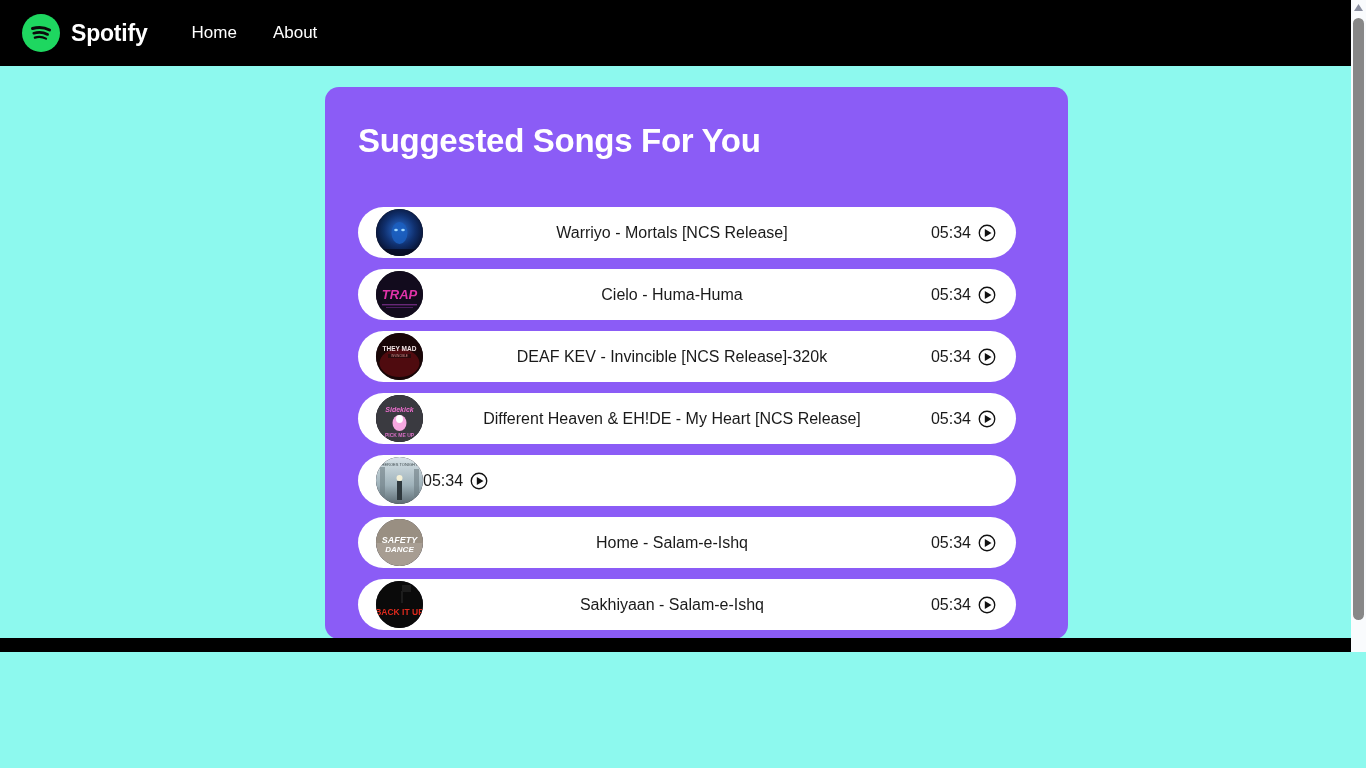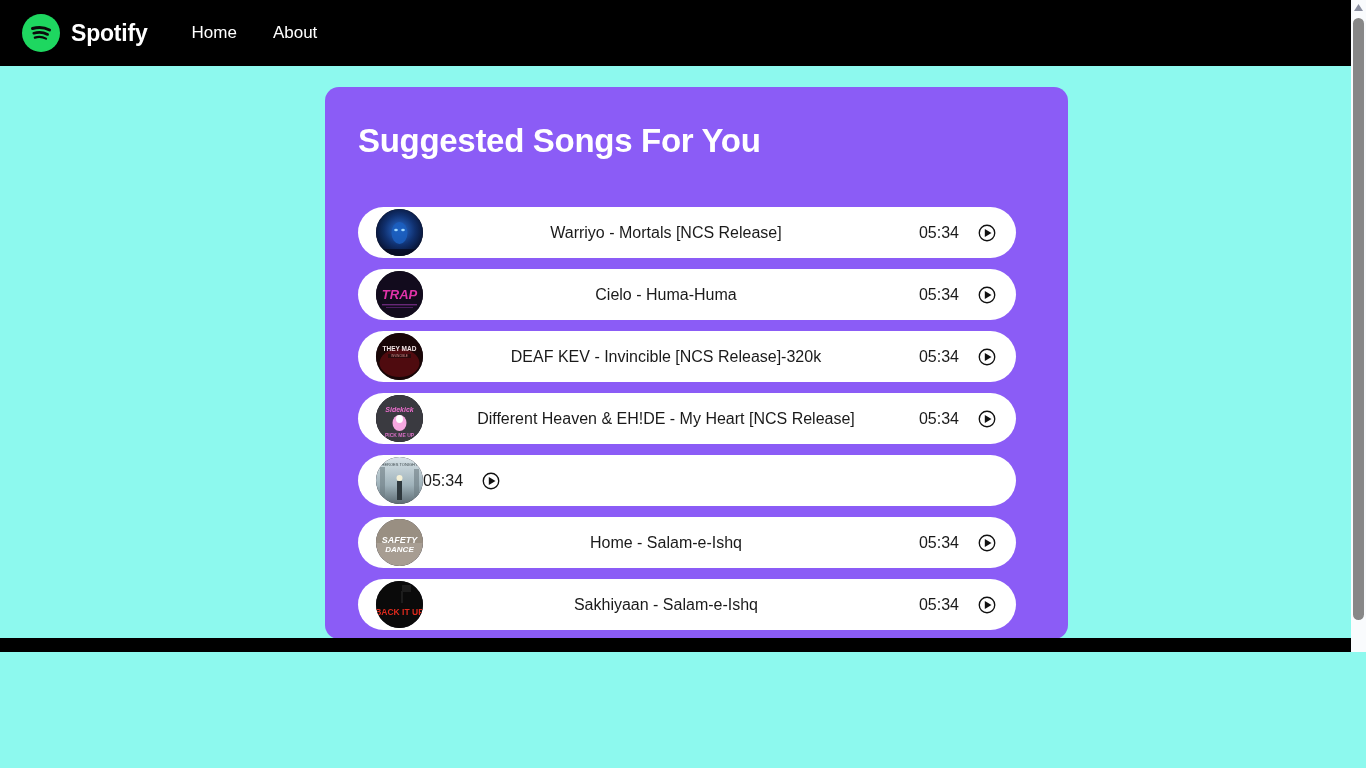--- a/index.html
+++ b/index.html
@@ -89,21 +89,21 @@
     flex: 1 1 auto;
     text-align: center;
     font-size: 16px;
     color: #1a1a1a;
     padding: 0 10px 0 0;
     white-space: nowrap;
     overflow: hidden;
     text-overflow: ellipsis;
   }
   .song-right {
-    display: flex; align-items: center; gap: 19px;
+    display: flex; align-items: center; gap: 7px;
     margin-right: 20px;
     flex: 0 0 auto;
   }
   .song-dur { font-size: 16px; color: #1a1a1a; }
   .row-play { width: 18px; height: 18px; display: block; cursor: pointer; }
 
   
   .player {
     position: absolute;
     left: 0; top: 638px;

